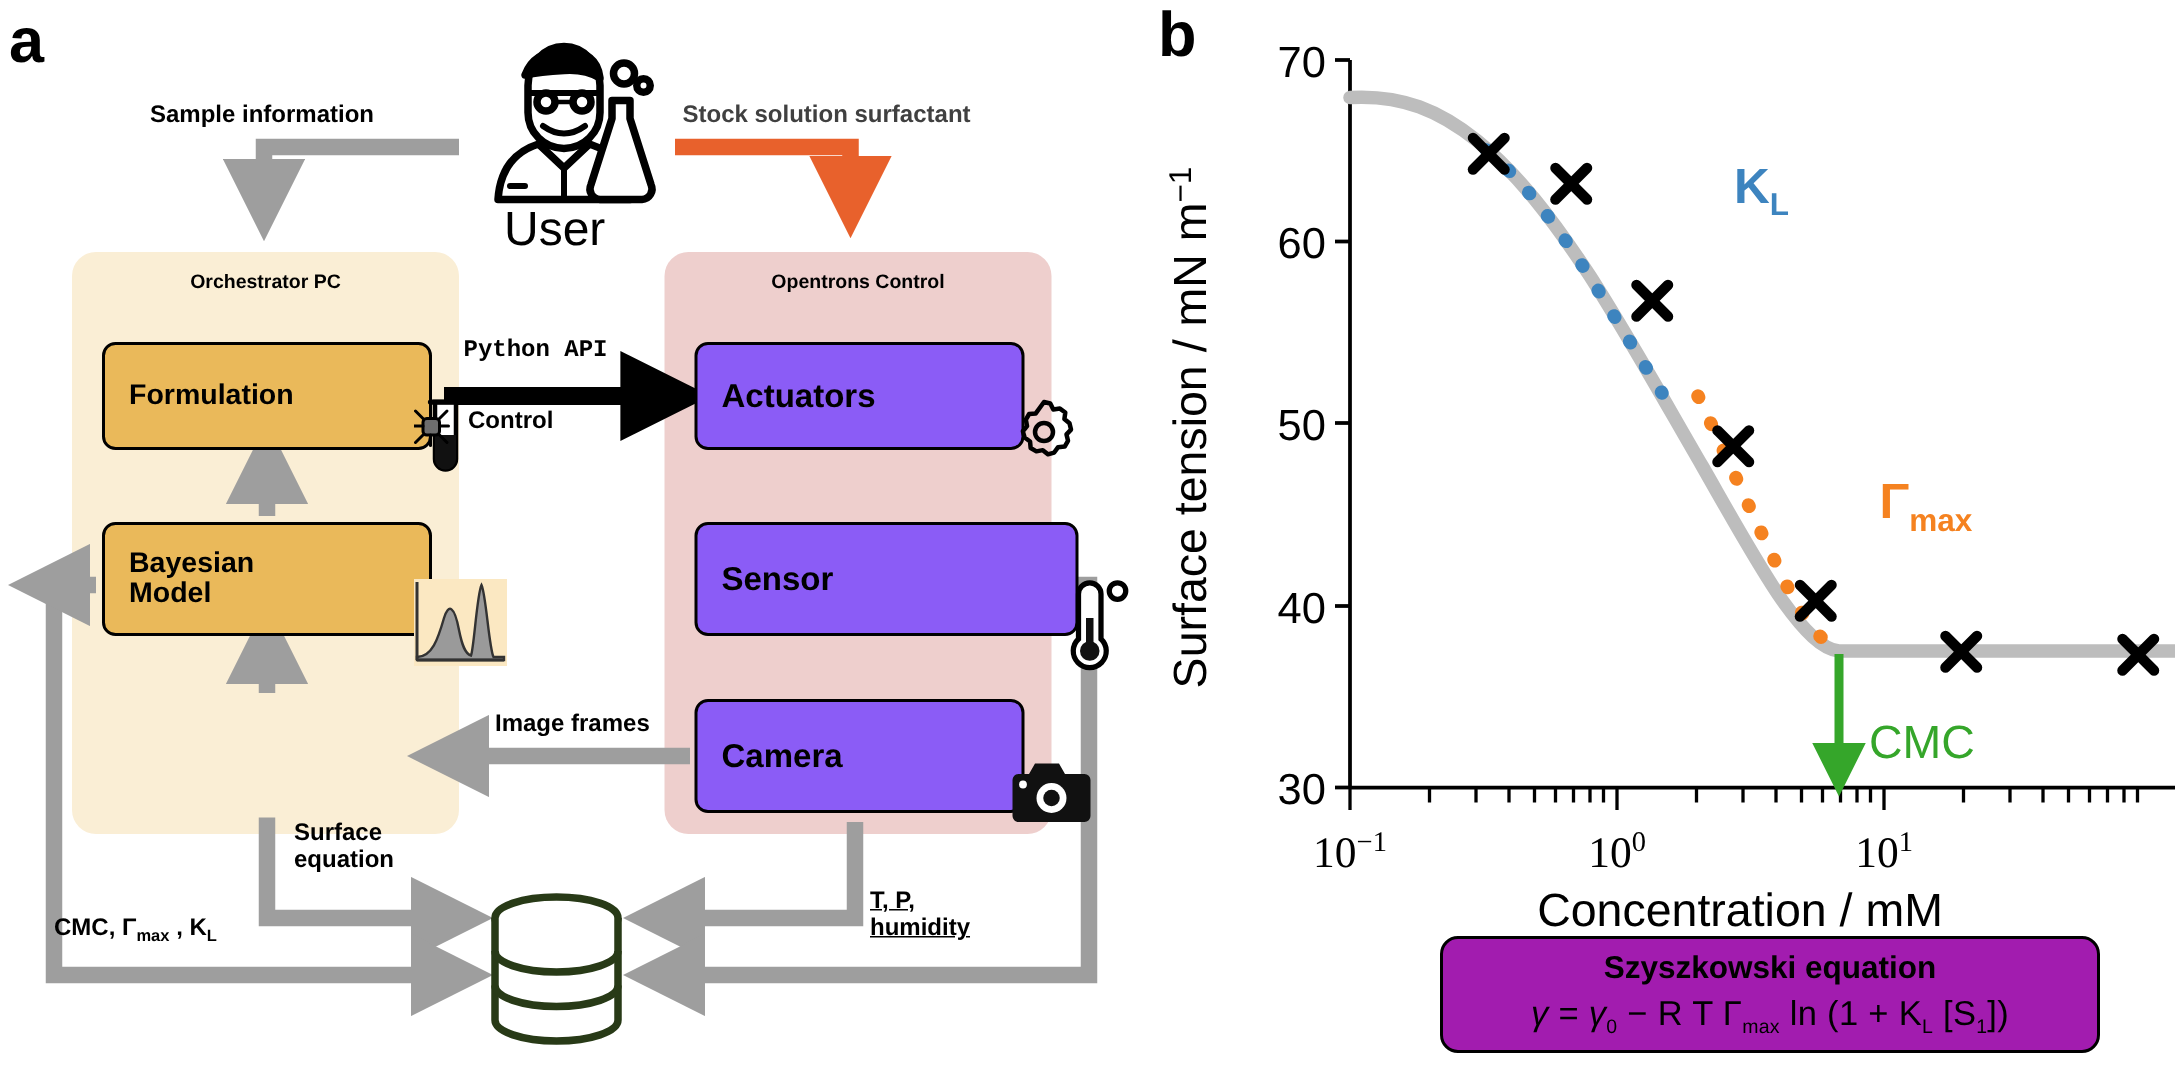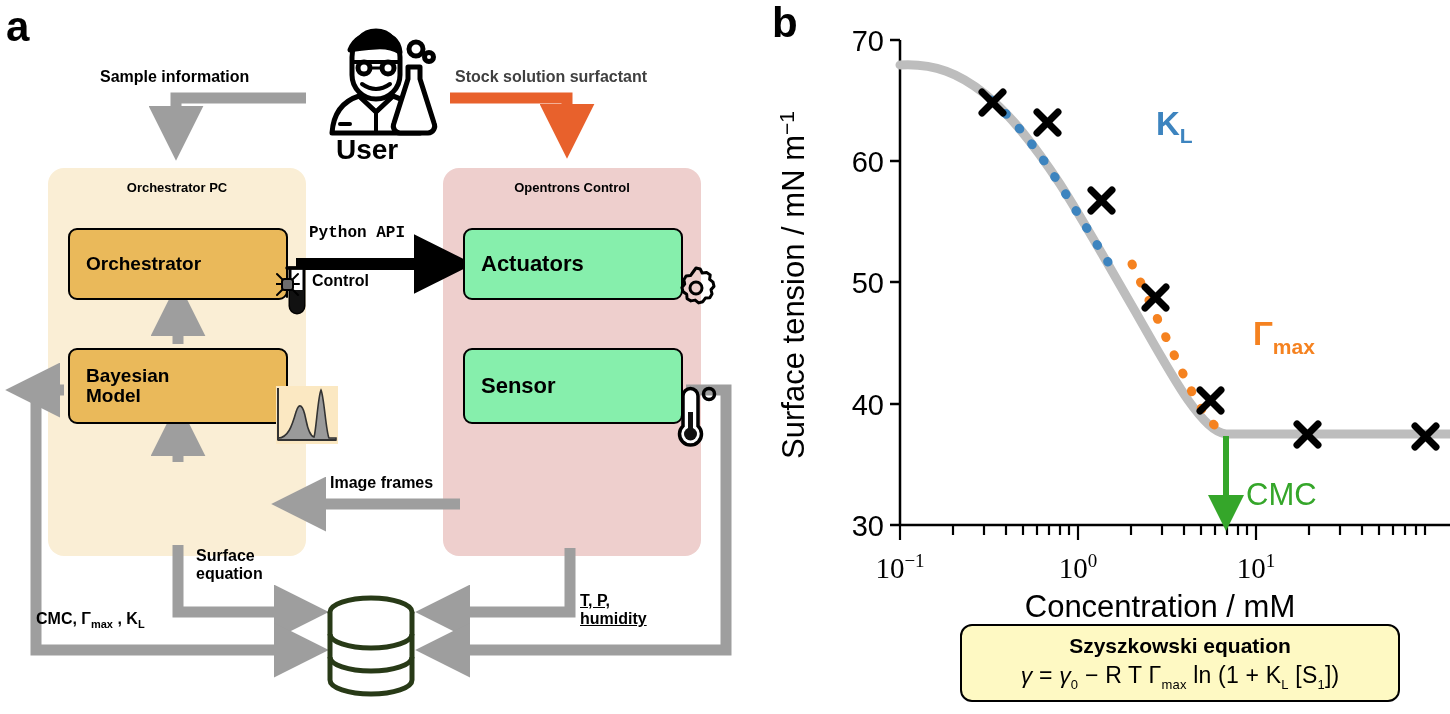--- a/index.html
+++ b/index.html
@@ -18,47 +18,47 @@
   #opentrons-group{left:443px;top:168px;width:258px;height:388px;background:#eecfcd;}
   .grp-title{position:absolute;width:100%;text-align:center;top:12px;
              font-size:13px;font-weight:bold;}
 
   .node{position:absolute;border:2.5px solid #000;border-radius:9px;
         display:flex;align-items:center;box-sizing:border-box;}
   .node .lbl{font-size:19px;font-weight:bold;padding-left:16px;line-height:1.05;}
   .node .ic{position:absolute;right:10px;top:50%;transform:translateY(-50%);
             display:flex;align-items:center;justify-content:center;}
   .yellow{background:#eab95a;}
-  .red{background:#86efac;}
+  .red{background:#8b5cf6;}
 
   #node-formulation{left:68px;top:228px;width:220px;height:72px;}
   #node-bayesian{left:68px;top:348px;width:220px;height:76px;}
   #node-image{left:68px;top:466px;width:220px;height:76px;}
   #node-actuators{left:463px;top:228px;width:220px;height:72px;}
-  #node-sensor{left:463px;top:348px;width:220px;height:76px;}
+  #node-sensor{left:463px;top:348px;width:256px;height:76px;}
   #node-camera{left:463px;top:466px;width:220px;height:76px;}
   #node-actuators .lbl,#node-sensor .lbl,#node-camera .lbl{font-size:22px;}
 
   .flow-label{position:absolute;font-size:16px;font-weight:bold;line-height:1.15;}
   #lbl-sample{left:100px;top:68px;}
   #lbl-stock{left:455px;top:68px;color:#404040;}
-  #lbl-user{left:336px;top:134px;font-size:28px;font-weight:bold;}
+  #lbl-user{left:336px;top:134px;font-size:32px;font-weight:normal;}
   #lbl-pyapi{left:309px;top:224px;font-family:Liberation Mono, monospace;}
   #lbl-control{left:312px;top:272px;}
   #lbl-frames{left:330px;top:474px;}
   #lbl-surface{left:196px;top:530px;margin-top:17px;}
   #lbl-cmc{left:36px;top:610px;}
   #lbl-tp{left:580px;top:592px;text-decoration:underline;}
   .sub{font-size:11px;vertical-align:sub;}
 
   
   #chart{position:absolute;left:760px;top:0;width:690px;height:714px;}
   #chart svg{position:absolute;left:0;top:0;}
   #eqbox{position:absolute;left:200px;top:624px;width:440px;height:78px;
-         background:#fef9c3;border:2.5px solid #000;border-radius:12px;
+         background:#a21caf;border:2.5px solid #000;border-radius:12px;
          box-sizing:border-box;display:flex;flex-direction:column;
          align-items:center;justify-content:center;}
   #eq-title{font-size:21px;font-weight:bold;}
   #eq-body{font-size:23px;margin-top:4px;letter-spacing:.2px;}
   #eq-body .sb{font-size:13px;vertical-align:sub;}
   .gk{font-style:italic;}
 </style>
 </head>
 <body>
 
@@ -126,21 +126,21 @@
       <path d="M359,96 l17,16 l17,-16" stroke-width="4"></path>
       <path d="M376,112 v20" stroke-width="4"></path>
       <path d="M340,124 h10 M402,124 h10" stroke-width="4"></path>
       <path d="M408,79 l0,-12 h12 l0,12 l14,44 a7,7 0 0 1 -6,10 h-28 a7,7 0 0 1 -6,-10 z" fill="#fff"></path>
       <circle cx="416" cy="49" r="7"></circle>
         <circle cx="429" cy="57" r="4.5"></circle>
     </g>
   </svg>
 
   <div class="node yellow" id="node-formulation">
-    <span class="lbl">Orchestrator</span>
+    <span class="lbl">Formulation</span>
     <span class="ic">
       <svg width="40" height="56" viewBox="0 0 40 56">
         <path d="M14,4 h14 v38 a7,7 0 0 1 -14,0 z" fill="#fff" stroke="#000" stroke-width="3"></path>
         <path d="M14,26 h14 v16 a7,7 0 0 1 -14,0 z" fill="#111"></path>
         <path d="M11,4 h20" stroke="#000" stroke-width="3.5" stroke-linecap="round"></path>
         <rect x="6" y="15" width="11" height="11" rx="2.5" fill="#6d6d6d" stroke="#000" stroke-width="2"></rect>
         <g stroke="#000" stroke-width="2" stroke-linecap="round">
           <path d="M6,15 L1,10"></path>
             <path d="M17,15 L22,10"></path>
             <path d="M6,26 L1,31"></path>
@@ -184,20 +184,31 @@
     <span class="ic">
       <svg width="46" height="62" viewBox="0 0 46 62">
         <path d="M12,10 a7.5,7.5 0 0 1 15,0 v30 a11,11 0 1 1 -15,0 z" fill="#fff" stroke="#000" stroke-width="3.5"></path>
         <circle cx="19.5" cy="48" r="6.5" fill="#111"></circle>
         <rect x="17" y="26" width="5" height="22" fill="#111"></rect>
         <circle cx="38" cy="8" r="5.5" fill="none" stroke="#000" stroke-width="3.5"></circle>
       </svg>
     </span>
   </div>
 
+  <div class="node red" id="node-camera">
+    <span class="lbl">Camera</span>
+    <span class="ic">
+      <svg width="58" height="46" viewBox="0 0 58 46">
+        <path d="M4,12 h11 l4,-7 h16 l4,7 h13 a4,4 0 0 1 4,4 v24 a4,4 0 0 1 -4,4 h-44 a4,4 0 0 1 -4,-4 v-24 a4,4 0 0 1 4,-4 z" fill="#111"></path>
+        <circle cx="30" cy="28" r="10" fill="#fff"></circle>
+        <circle cx="30" cy="28" r="5.5" fill="#111"></circle>
+        <circle cx="11" cy="19" r="2.6" fill="#fff"></circle>
+      </svg>
+    </span>
+  </div>
 
   <div class="flow-label" id="lbl-sample">Sample information</div>
   <div class="flow-label" id="lbl-stock">Stock solution surfactant</div>
   <div class="flow-label" id="lbl-user">User</div>
   <div class="flow-label" id="lbl-pyapi">Python API</div>
   <div class="flow-label" id="lbl-control">Control</div>
   <div class="flow-label" id="lbl-frames">Image frames</div>
   <div class="flow-label" id="lbl-surface">
     <span>Surface</span><br>
     <span>equation</span>

